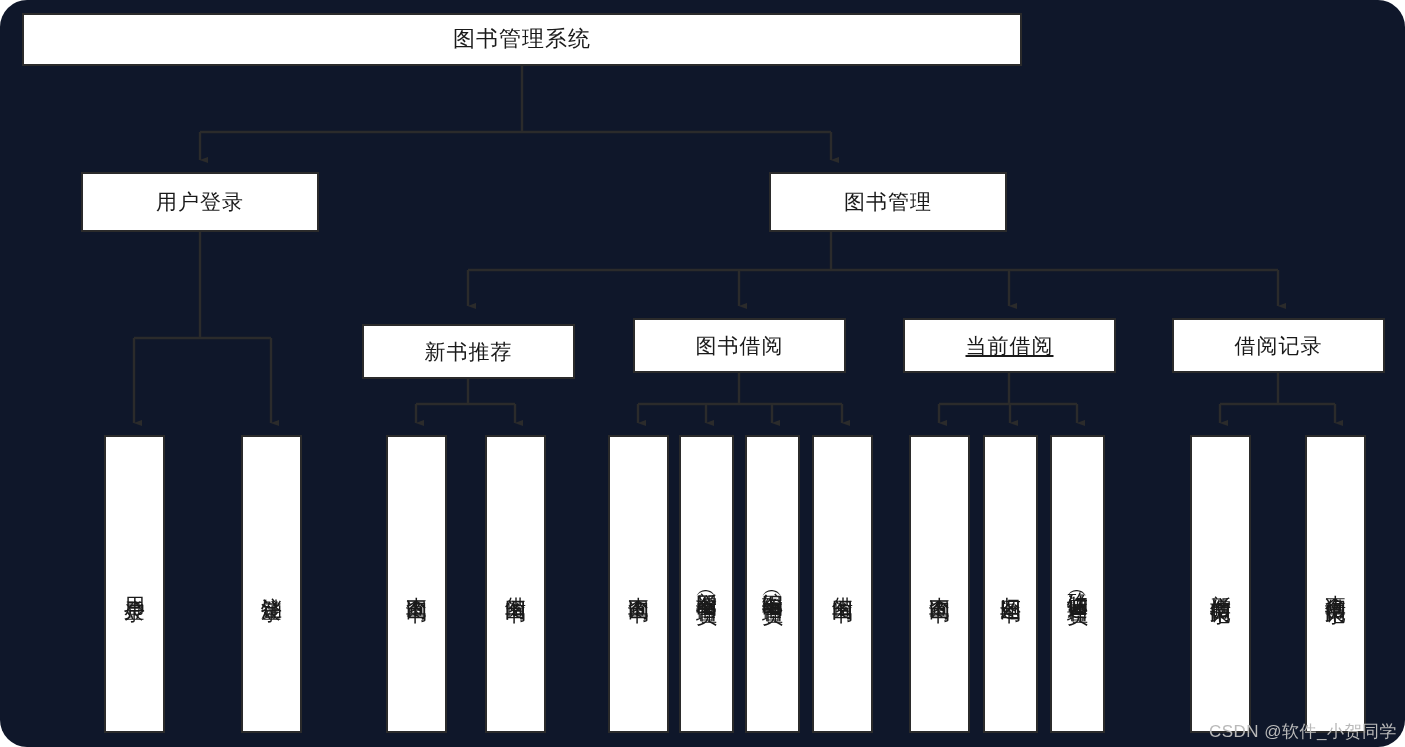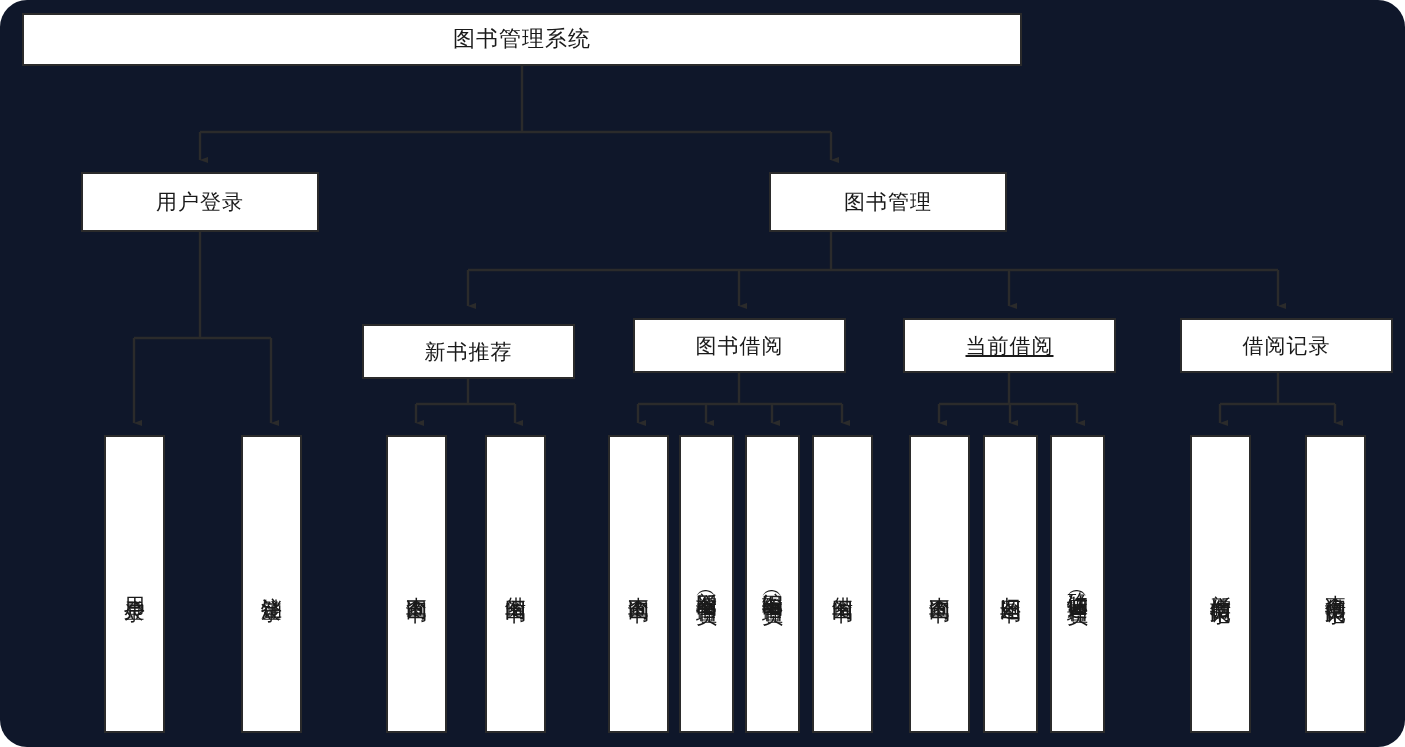--- a/index.html
+++ b/index.html
@@ -131,21 +131,21 @@
       </div>
       <div class="node h" style="left: 362px; top: 324px; width: 213px; height: 55px;">
         <span class="">新书推荐</span>
       </div>
       <div class="node h" style="left: 633px; top: 318px; width: 213px; height: 55px;">
         <span class="">图书借阅</span>
       </div>
       <div class="node h" style="left: 903px; top: 318px; width: 213px; height: 55px; text-decoration: underline;">
         <span class="">当前借阅</span>
       </div>
-      <div class="node h" style="left: 1172px; top: 318px; width: 213px; height: 55px; margin-left: 8px;">
+      <div class="node h" style="left: 1172px; top: 318px; width: 213px; height: 55px;">
         <span class="">借阅记录</span>
       </div>
       <div class="node v" style="left: 104px; top: 435px; width: 61px; height: 298px;">
         <span class="vtext">用户登录</span>
       </div>
       <div class="node v" style="left: 241px; top: 435px; width: 61px; height: 298px;">
         <span class="vtext">注销登录</span>
       </div>
       <div class="node v" style="left: 386px; top: 435px; width: 61px; height: 298px;">
         <span class="vtext">查询图书</span>
@@ -175,13 +175,14 @@
         <span class="vtext">确认归还（管理员）</span>
       </div>
       <div class="node v" style="left: 1190px; top: 435px; width: 61px; height: 298px;">
         <span class="vtext">新增借阅记录</span>
       </div>
       <div class="node v" style="left: 1305px; top: 435px; width: 61px; height: 298px;">
         <span class="vtext">查询借阅记录</span>
       </div>
     </div>
 
+  <div class="watermark">CSDN @软件_小贺同学</div>
 </div>
 
 </body></html>

